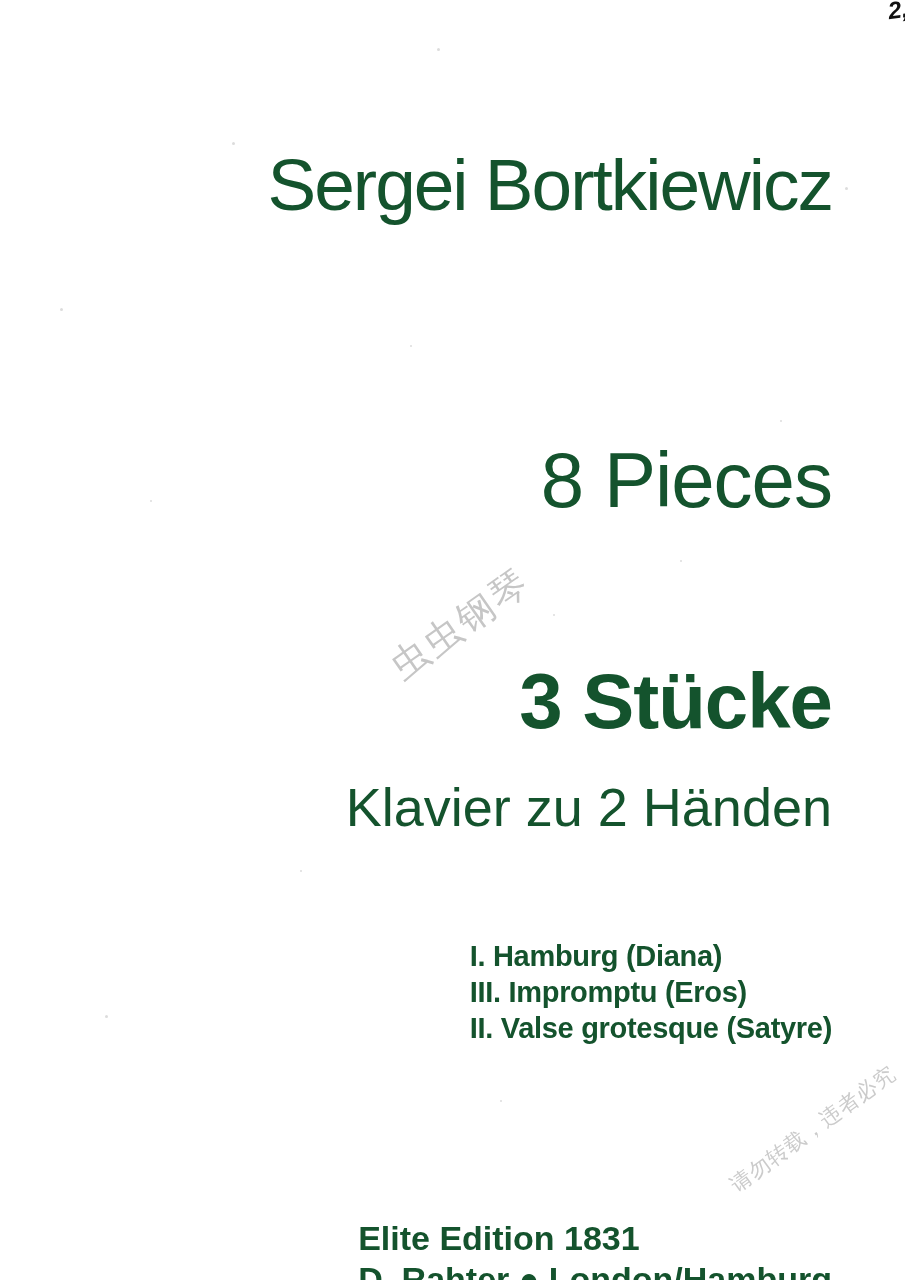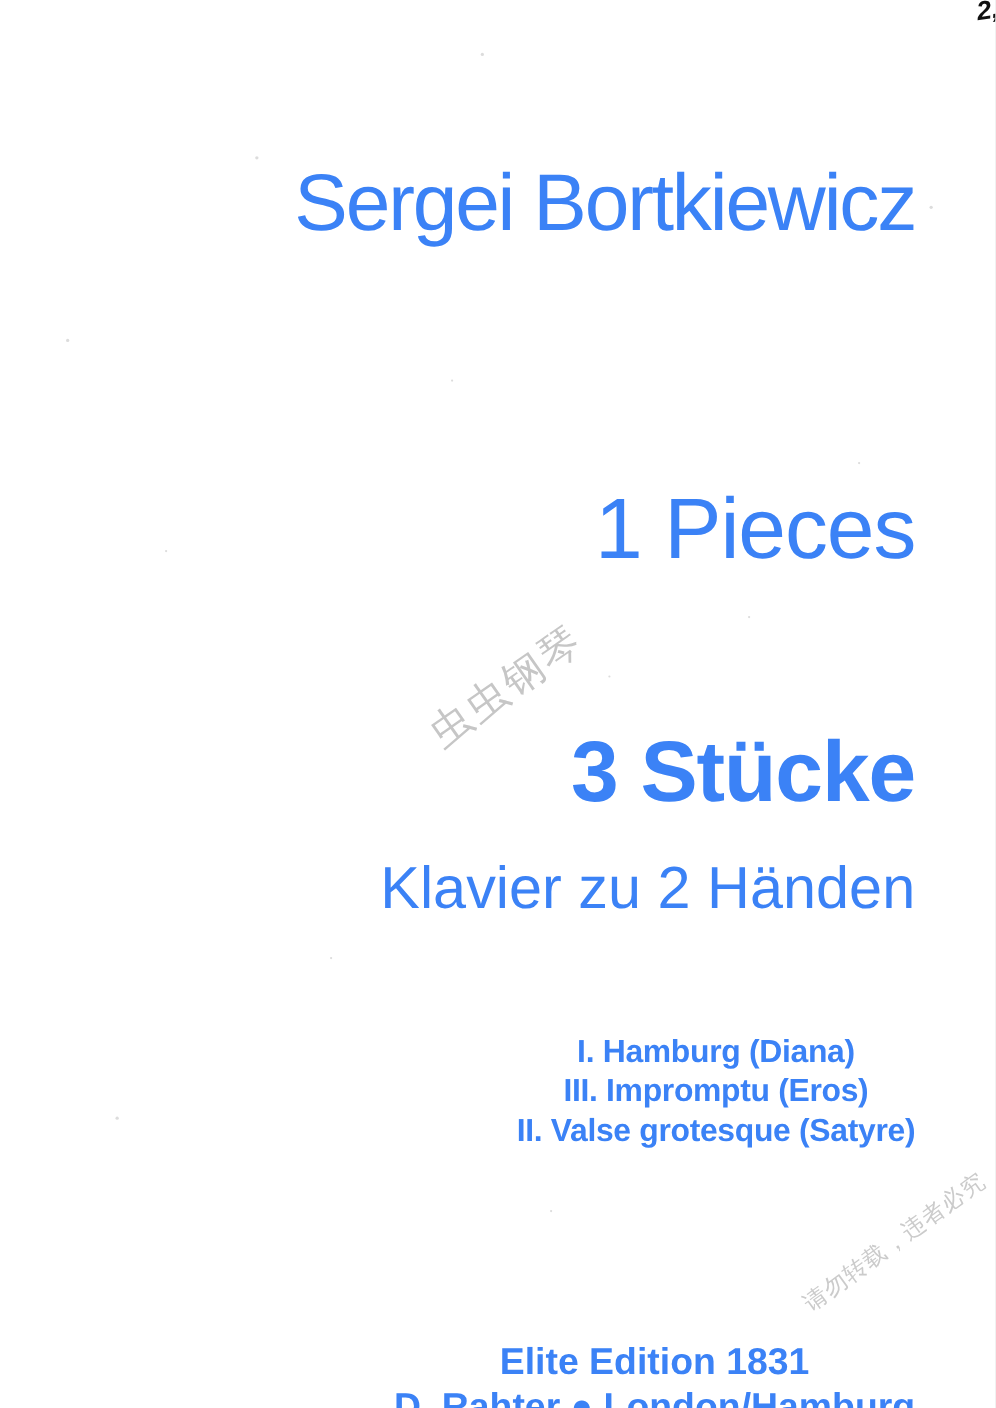--- a/index.html
+++ b/index.html
@@ -14,23 +14,23 @@
     height: 1280px;
     margin: 0 auto;
     background: #ffffff;
     overflow: hidden;
     color: #0f0f0f;
   }
   
   .r {
     position: absolute;
     right: 73px;
-    text-align: center;
+    text-align: left;
     white-space: nowrap;
-    color: #3b82f6;
+    color: #14532d;
   }
   .composer {
     top: 148px;
     font-size: 73px;
     letter-spacing: -2px;
     line-height: 1;
   }
   .opus {
     top: 238px;
     font-size: 45px;
@@ -131,21 +131,21 @@
 </style>
 </head>
 <body>
 
 <div class="page">
 
   <div class="corner-mark">2,</div>
 
   <div class="r composer">Sergei Bortkiewicz</div>
 
-  <div class="r title-en">1 Pieces</div>
+  <div class="r title-en">8 Pieces</div>
 
   <div class="r title-de">3 Stücke</div>
   <div class="r subtitle-de">Klavier zu 2 Händen</div>
 
   <div class="r movements">
     <div>I. Hamburg (Diana)</div>
     <div>III. Impromptu (Eros)</div>
     <div>II. Valse grotesque (Satyre)</div>
   </div>
 

